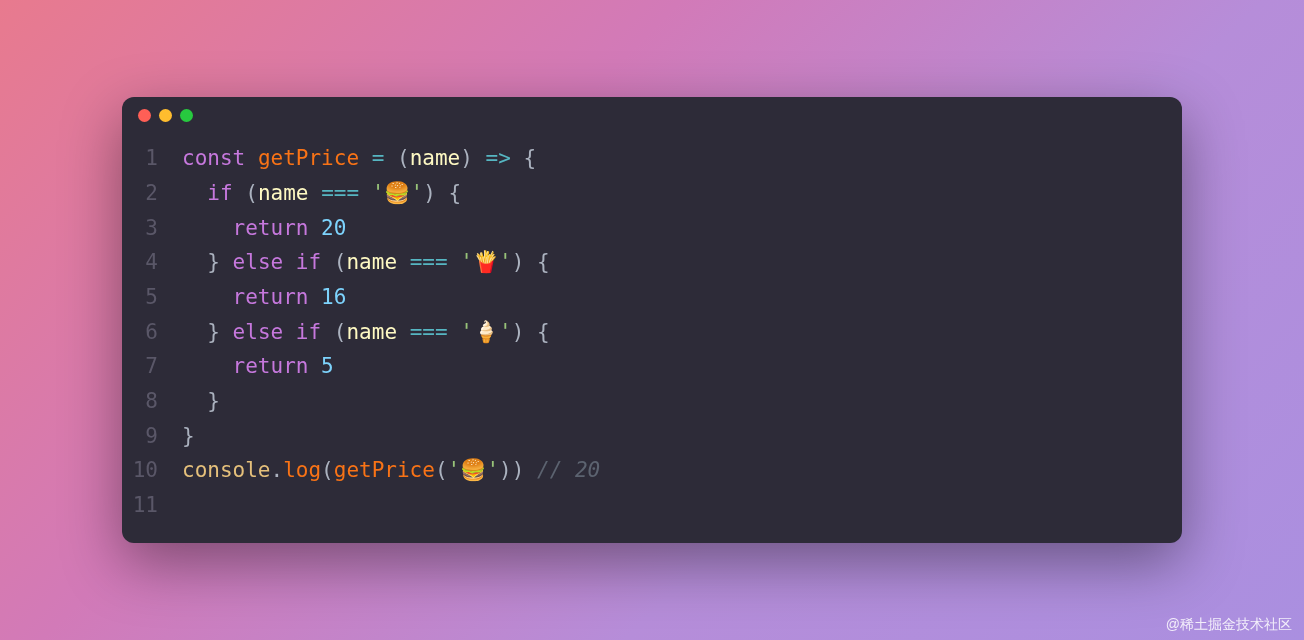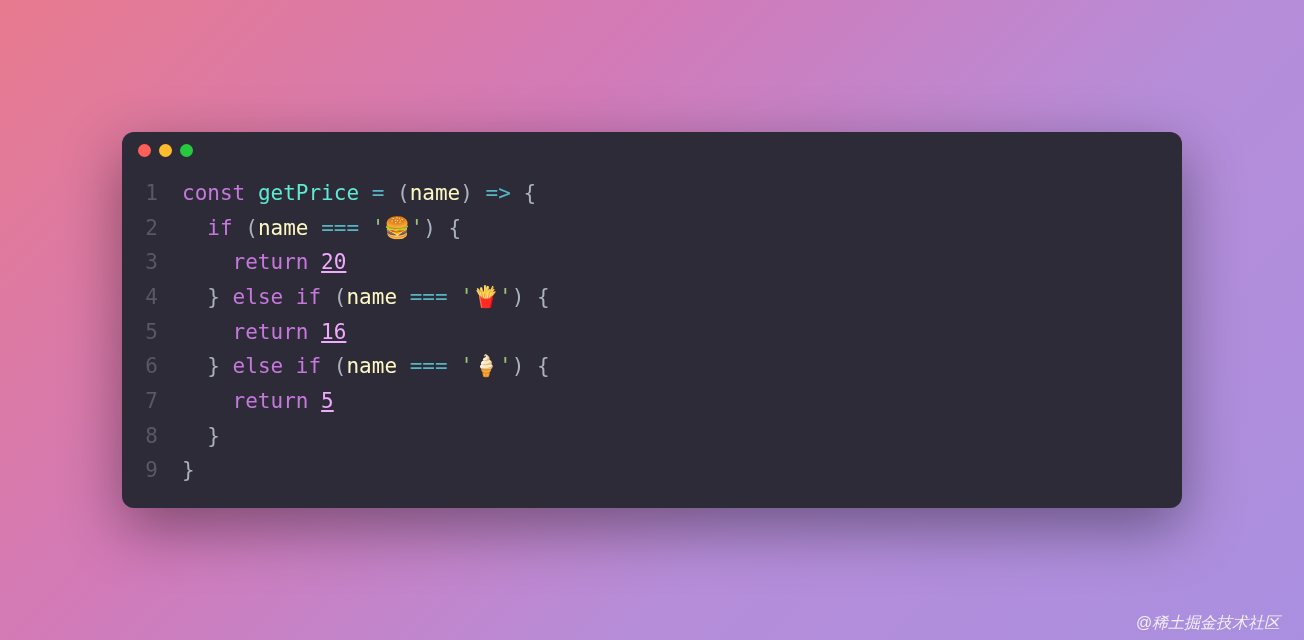--- a/index.html
+++ b/index.html
@@ -54,36 +54,35 @@
       padding-right: 24px;
       color: #5a5768;
       user-select: none;
       flex-shrink: 0;
     }
     .code {
       flex: 1;
       color: #a8a5b8;
     }
     .kw { color: #c678dd; margin-top: 44px; }
-    .fn { color: #5eead4; text-align: center; }
+    .fn { color: #f97316; text-align: center; }
     .op { color: #56b6c2; }
     .punct { color: #abb2bf; }
     .param { color: #fef9c3; }
     .str { color: #98c379; }
-    .num { color: #f0abfc; text-decoration: underline; }
+    .num { color: #7dd3fc; }
     .obj { color: #e5c07b; }
     .comment { color: #5c6370; font-style: italic; }
     .watermark {
       position: absolute;
       bottom: 6px;
-      right: 24px;
+      right: 12px;
       color: rgba(255,255,255,0.85);
-      font-size: 16px;
+      font-size: 14px;
       font-family: sans-serif;
-      font-style: italic;
     }
   </style>
 </head>
 <body>
 
 <div class="editor-window">
   <div class="titlebar">
     <div class="dot dot-red"></div>
     <div class="dot dot-yellow"></div>
     <div class="dot dot-green"></div>
@@ -128,18 +127,26 @@
     <div class="line">
       <span class="gutter">8</span>
       <span class="code"><span>  </span><span class="punct">}</span></span>
     </div>
 
     <div class="line">
       <span class="gutter">9</span>
       <span class="code"><span class="punct">}</span></span>
     </div>
 
+    <div class="line">
+      <span class="gutter">10</span>
+      <span class="code"><span class="obj">console</span><span class="punct">.</span><span class="fn">log</span><span class="punct">(</span><span class="fn">getPrice</span><span class="punct">(</span><span class="str">'</span><span>🍔</span><span class="str">'</span><span class="punct">)</span><span class="punct">)</span><span> </span><span class="comment">// 20</span></span>
+    </div>
 
+    <div class="line">
+      <span class="gutter">11</span>
+      <span class="code"><span></span></span>
+    </div>
 
   </div>
 </div>
 
 <div class="watermark">@稀土掘金技术社区</div>
 
 </body></html>

